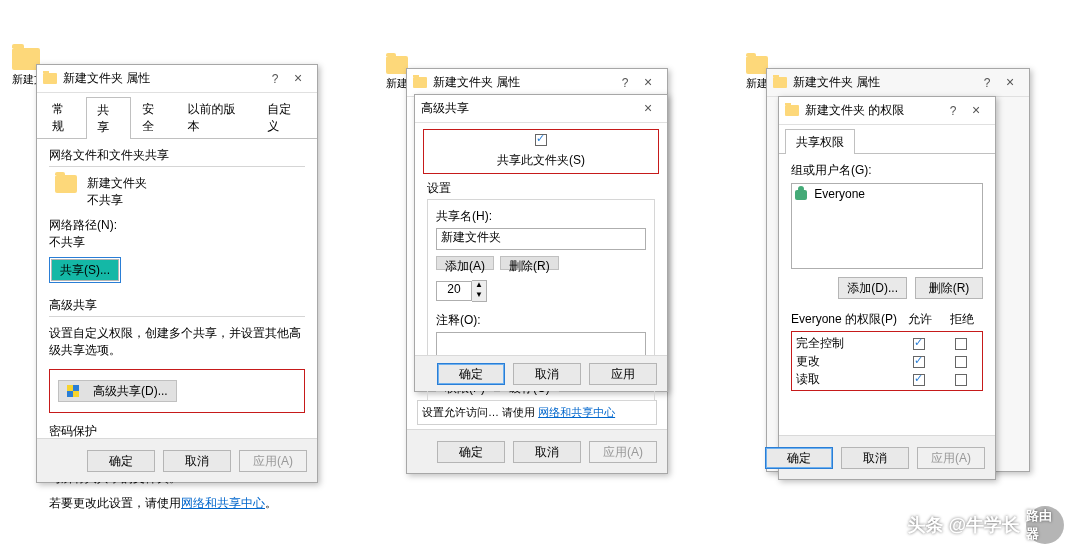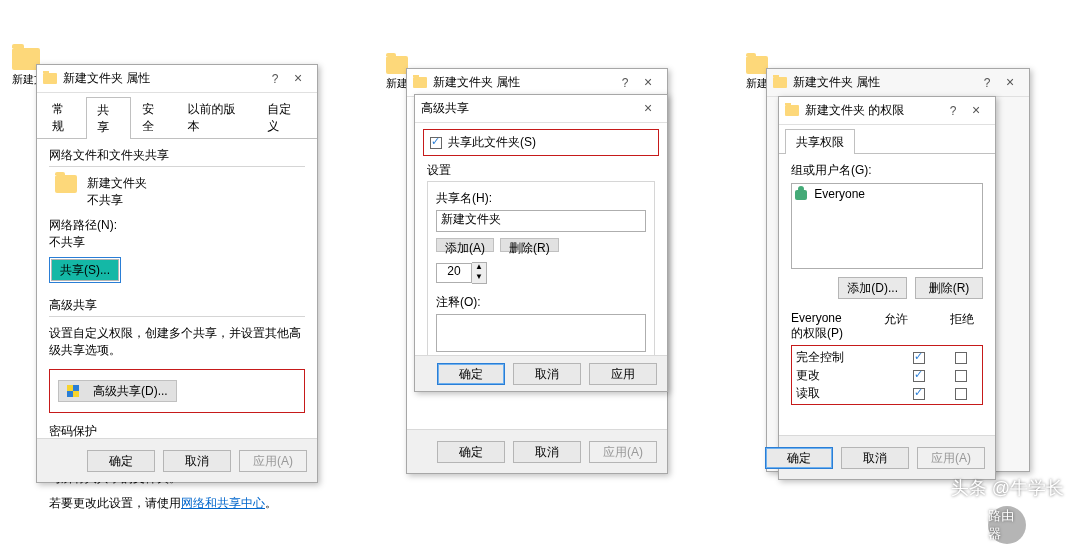--- a/index.html
+++ b/index.html
@@ -109,21 +109,21 @@
   .link { color:#0066cc; text-decoration:underline; }
 
   .spinner { display:inline-flex; align-items:center; }
   .spinner .spin-input { width:36px; height:20px; border:1px solid #aeaeae; text-align:center; }
   .spinner .arrows { display:flex; flex-direction:column; border:1px solid #aeaeae; border-left:none; }
   .spinner .arrow { width:14px; height:10px; line-height:8px; text-align:center; font-size:8px; background:#eee; }
 
   .checkbox { width:12px; height:12px; border:1px solid #666; display:inline-block; position:relative; background:#fff; vertical-align:middle; }
   .checkbox.checked::after { content:"✓"; position:absolute; top:-3px; left:0px; font-size:11px; color:#2a7ed6; }
 
-  .perm-head { display:flex;gap:24px; }
+  .perm-head { display:flex; }
   .perm-head .ph-name { flex:1; }
   .perm-head .ph-col { width:42px; text-align:center; }
   .perm-row { display:flex; height:18px; align-items:center; }
   .perm-row .pr-name { flex:1; padding-left:4px; }
   .perm-row .pr-col { width:42px; text-align:center; }
 
   .red-box { border:1px solid #c61a1a; }
 
   .shield { width:12px; height:12px; display:inline-block; position:relative; }
   .shield span { position:absolute; width:6px; height:6px; }
@@ -133,26 +133,25 @@
   .shield .s4{top:6px;left:6px;background:#f6d32d;}
 
   .user-icon { width:12px; height:10px; display:inline-block; background:#4a7; border-radius:2px; margin-right:4px; vertical-align:middle; position:relative; }
   .user-icon::before { content:""; position:absolute; width:6px; height:6px; background:#4a7; border-radius:50%; top:-4px; left:3px; }
 
   .watermark {
     position:absolute;
     right: 14px; bottom: 10px;
     color:#fff;
     font-size: 18px;
-    font-weight: 400;
+    font-weight: 700;
     text-shadow: 0 0 3px rgba(0,0,0,.6);
     display:flex;
     align-items:center;
     gap:6px;
-    flex-direction:column;
   }
   .wm-circle {
     width:38px; height:38px; border-radius:50%;
     background: rgba(120,120,120,.55);
     display:flex; align-items:center; justify-content:center;
     color:#fff; font-size:13px;
   }
 </style>
 </head>
 <body>
@@ -235,34 +234,38 @@
   </div>
 </div>
 
 <div class="dialog" style="left:406px; top:68px; width:262px; height:406px;">
   <div class="titlebar">
     <div class="t-icon"></div>
     <div class="title">新建文件夹 属性</div>
     <div class="help-q">?</div>
     <div class="close-x">×</div>
   </div>
+  <div style="position:absolute; left:10px; right:10px; bottom:48px; border:1px solid #d0d0d0; padding:4px 4px; font-size:11px;">
+    <span>设置允许访问… 请使用</span>
+    <a class="link">网络和共享中心</a>
+  </div>
   <div class="footer">
     <div class="btn">确定</div>
     <div class="btn">取消</div>
     <div class="btn disabled">应用(A)</div>
   </div>
 </div>
 
 <div class="dialog" style="left:414px; top:94px; width:254px; height:298px;">
   <div class="titlebar">
     <div class="title">高级共享</div>
     <div class="close-x">×</div>
   </div>
 
-  <div class="red-box" style="margin:6px 8px; padding:4px 6px; display:flex; align-items:center; gap:6px;">
+  <div class="red-box" style="margin:6px 8px; padding:4px 6px; display:flex; align-items:center; gap:6px;flex-direction:column;">
     <span class="checkbox checked"></span>
     <span>共享此文件夹(S)</span>
   </div>
 
   <div style="margin:0 12px;">
     <div>设置</div>
     <div style="border:1px solid #d6d6d6; padding:8px; margin-top:2px;">
       <div>共享名(H):</div>
       <div class="input" style="margin:3px 0 6px;">
         <span>新建文件夹</span>

